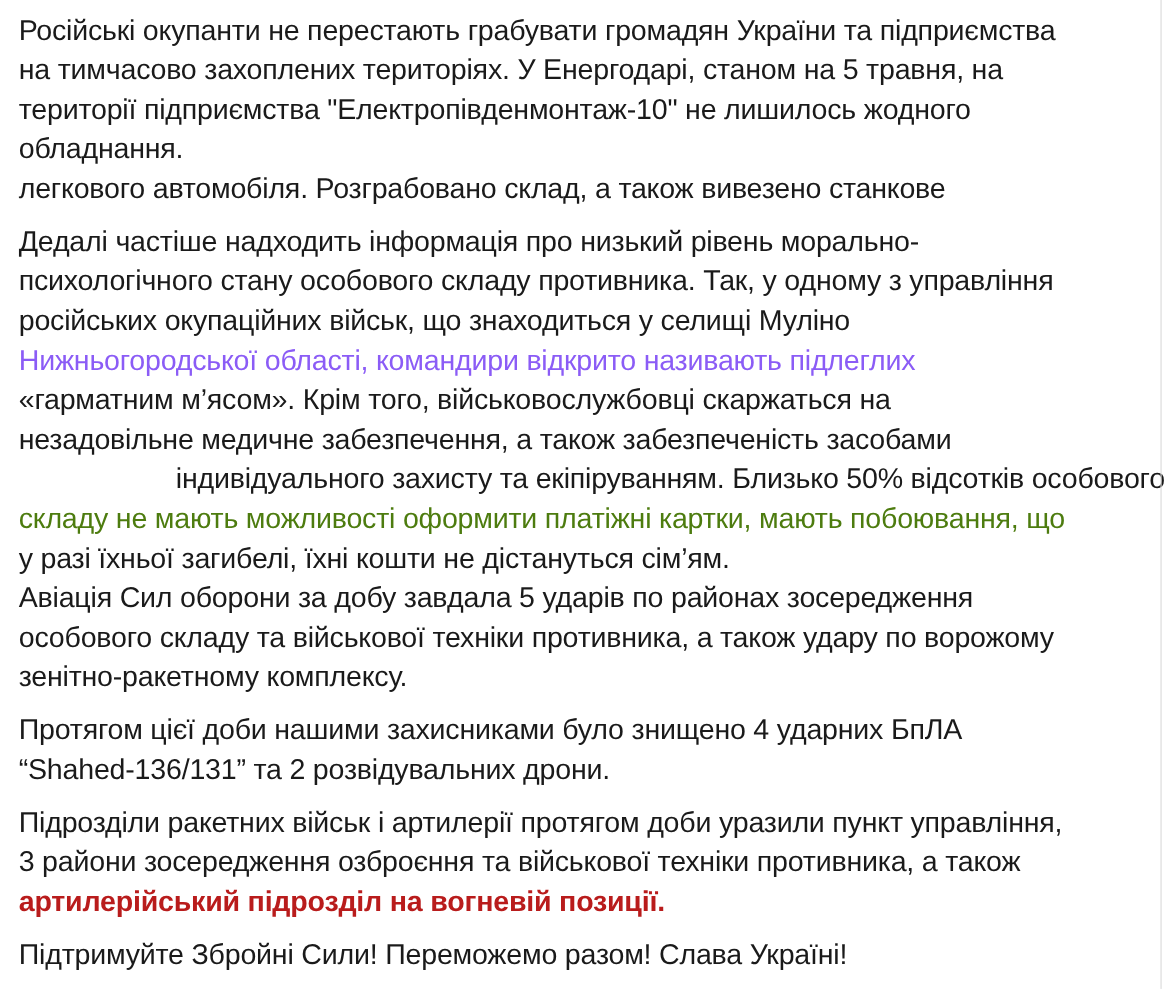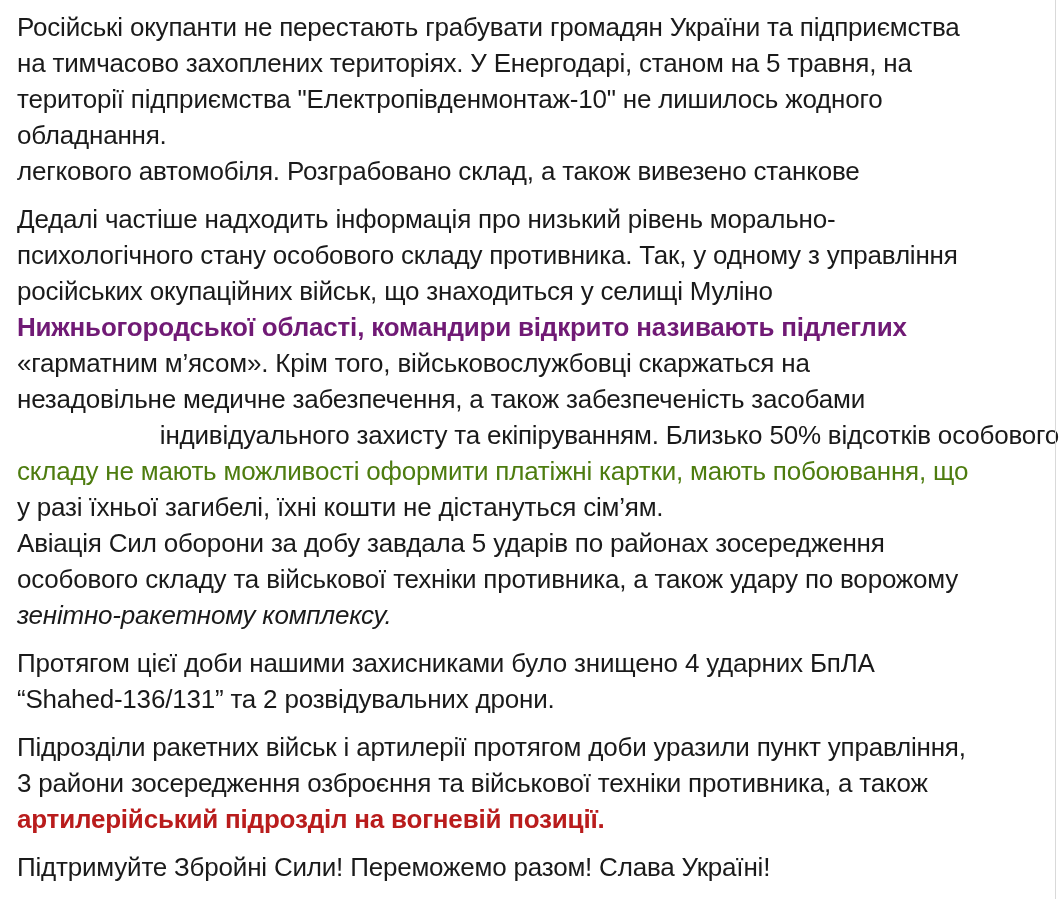--- a/index.html
+++ b/index.html
@@ -44,29 +44,29 @@
         <div class="line" style="color: rgb(26, 26, 26);">Російські окупанти не перестають грабувати громадян України та підприємства</div>
         <div class="line" style="color: rgb(26, 26, 26);">на тимчасово захоплених територіях. У Енергодарі, станом на 5 травня, на</div>
         <div class="line" style="color: rgb(26, 26, 26);">території підприємства "Електропівденмонтаж-10" не лишилось жодного</div>
         <div class="line" style="color: rgb(26, 26, 26);">обладнання.</div>
         <div class="line" style="color: rgb(26, 26, 26);">легкового автомобіля. Розграбовано склад, а також вивезено станкове</div>
       </div>
       <div class="paragraph">
         <div class="line" style="color: rgb(26, 26, 26);">Дедалі частіше надходить інформація про низький рівень морально-</div>
         <div class="line" style="color: rgb(26, 26, 26);">психологічного стану особового складу противника. Так, у одному з управління</div>
         <div class="line" style="color: rgb(26, 26, 26);">російських окупаційних військ, що знаходиться у селищі Муліно</div>
-        <div class="line" style="color: #701a75; font-weight: bold;">Нижньогородської області, командири відкрито називають підлеглих</div>
+        <div class="line" style="color: #8b5cf6;">Нижньогородської області, командири відкрито називають підлеглих</div>
         <div class="line" style="color: rgb(26, 26, 26);">«гарматним м’ясом». Крім того, військовослужбовці скаржаться на</div>
         <div class="line" style="color: rgb(26, 26, 26);">незадовільне медичне забезпечення, а також забезпеченість засобами</div>
         <div class="line" style="color: rgb(26, 26, 26); text-align: right;">індивідуального захисту та екіпіруванням. Близько 50% відсотків особового</div>
         <div class="line" style="color: #4d7c0f;">складу не мають можливості оформити платіжні картки, мають побоювання, що</div>
         <div class="line" style="color: rgb(26, 26, 26);">у разі їхньої загибелі, їхні кошти не дістануться сім’ям.</div>
         <div class="line" style="color: rgb(26, 26, 26);">Авіація Сил оборони за добу завдала 5 ударів по районах зосередження</div>
         <div class="line" style="color: rgb(26, 26, 26);">особового складу та військової техніки противника, а також удару по ворожому</div>
-        <div class="line" style="color: rgb(26, 26, 26); font-style: italic;">зенітно-ракетному комплексу.</div>
+        <div class="line" style="color: rgb(26, 26, 26);">зенітно-ракетному комплексу.</div>
       </div>
       <div class="paragraph">
         <div class="line" style="color: rgb(26, 26, 26);">Протягом цієї доби нашими захисниками було знищено 4 ударних БпЛА</div>
         <div class="line" style="color: rgb(26, 26, 26);">“Shahed-136/131” та 2 розвідувальних дрони.</div>
       </div>
       <div class="paragraph">
         <div class="line" style="color: rgb(26, 26, 26);">Підрозділи ракетних військ і артилерії протягом доби уразили пункт управління,</div>
         <div class="line" style="color: rgb(26, 26, 26);">3 райони зосередження озброєння та військової техніки противника, а також</div>
         <div class="line" style="color: #b91c1c; font-weight: bold;">артилерійський підрозділ на вогневій позиції.</div>
       </div>

